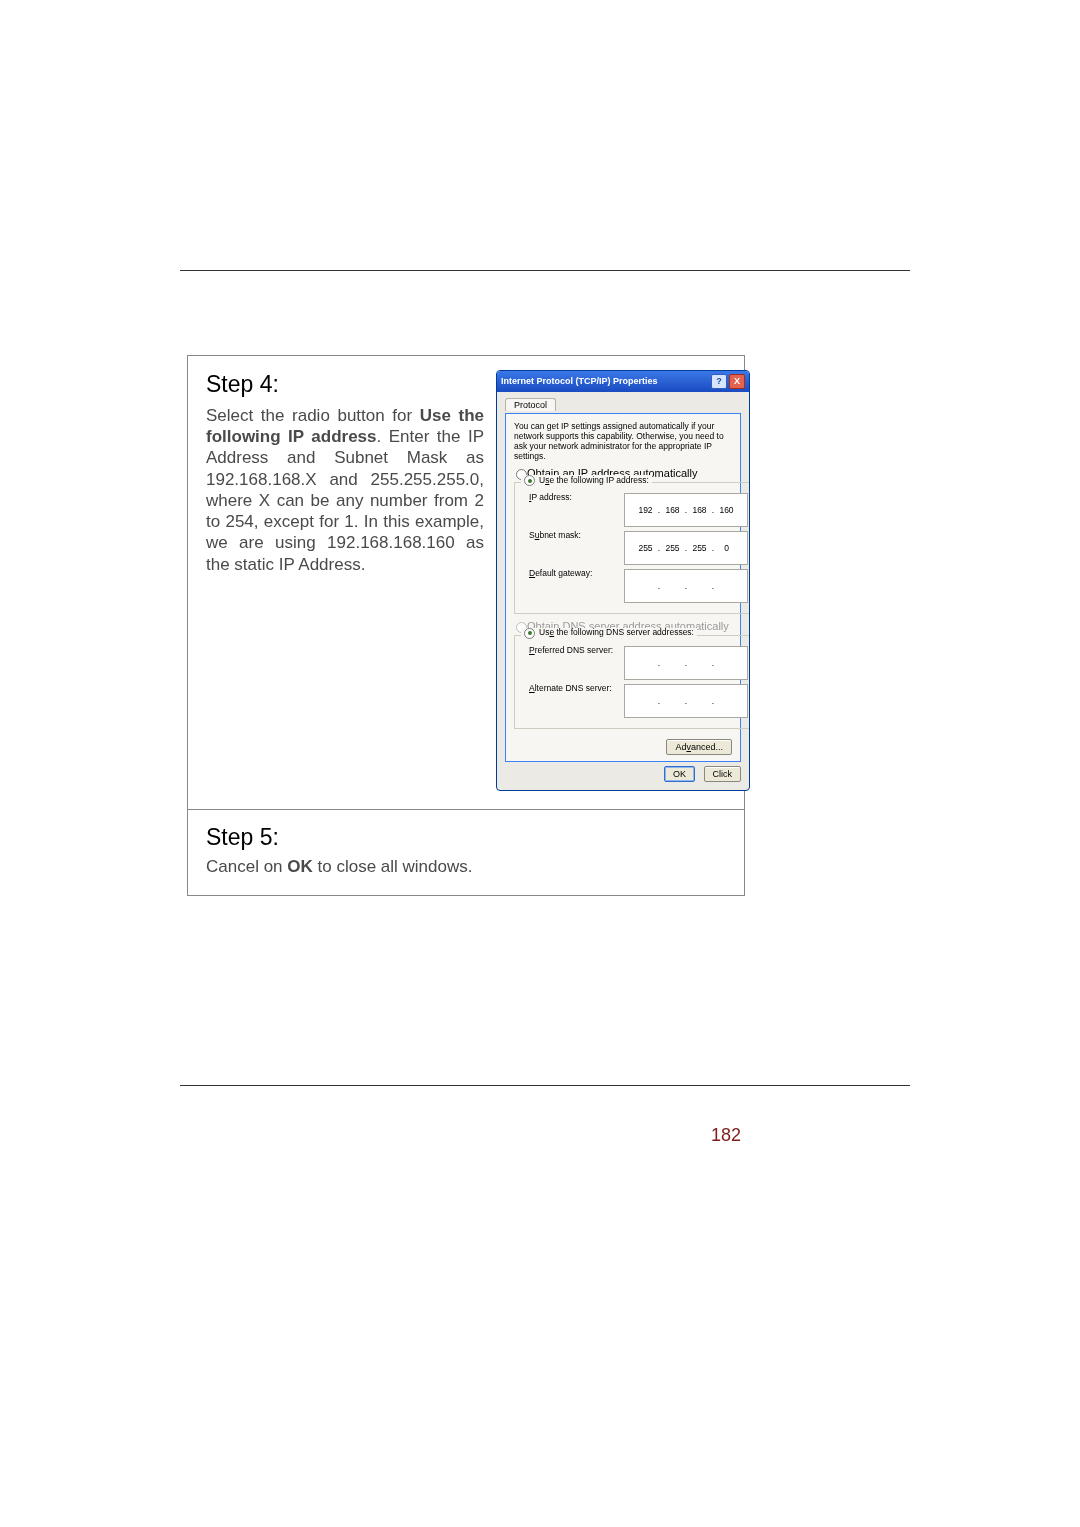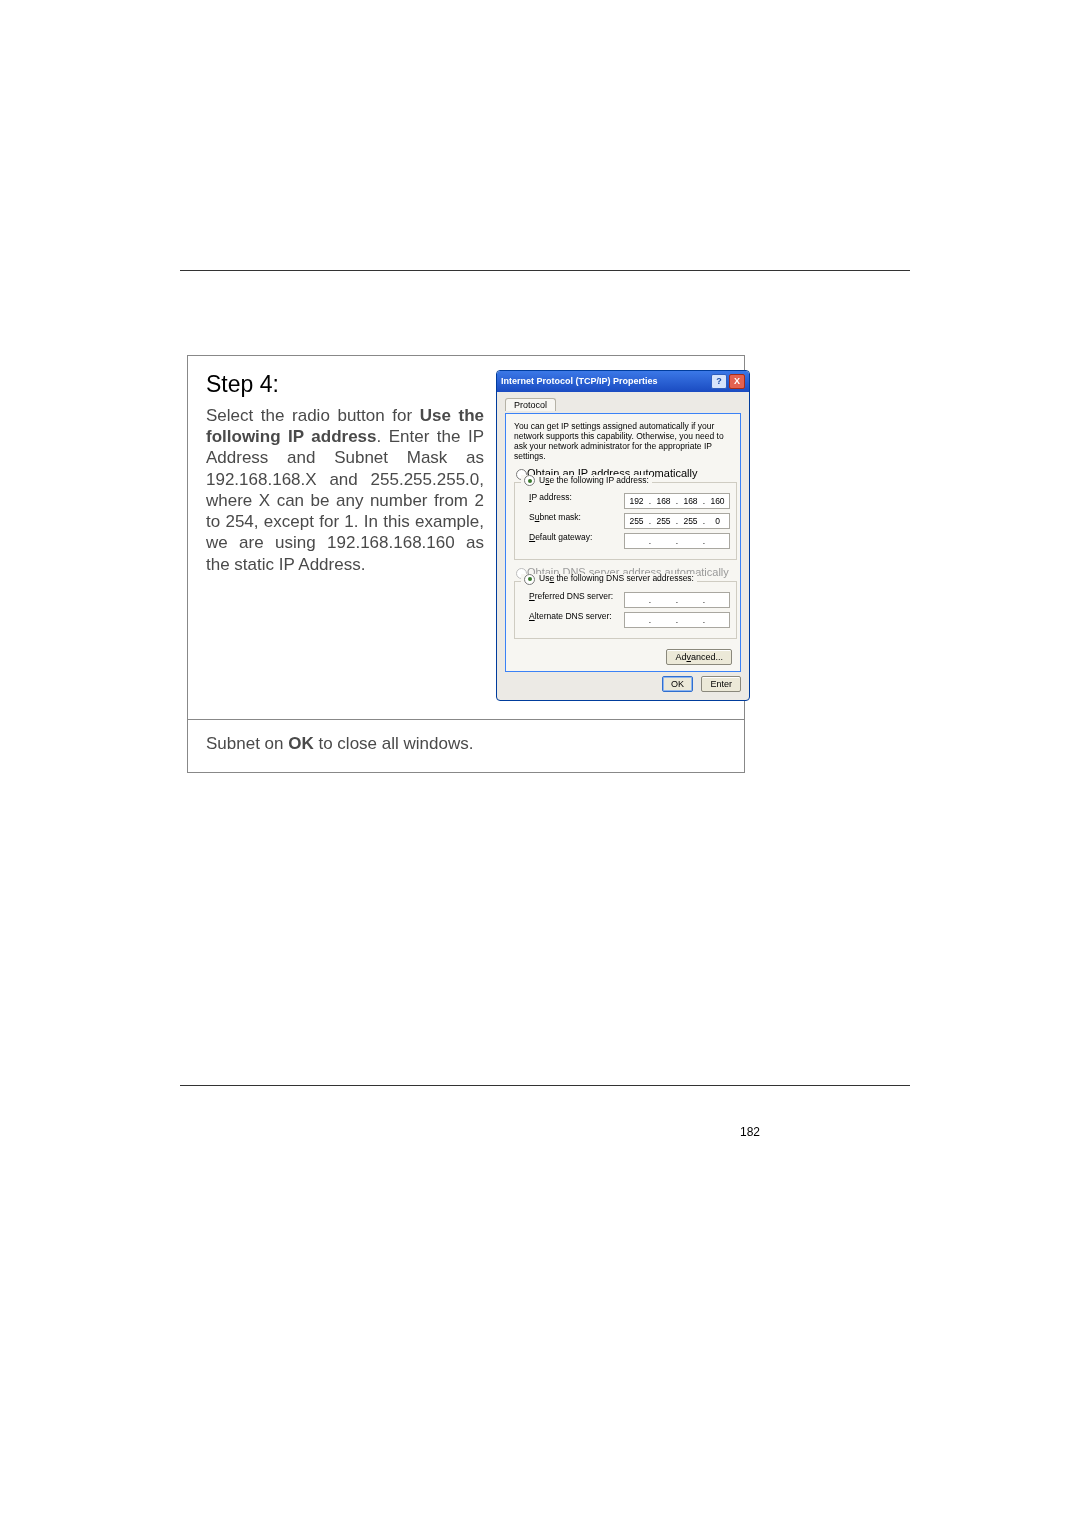--- a/index.html
+++ b/index.html
@@ -23,24 +23,24 @@
     border-top: 1px solid #333;
     position: absolute;
     left: 180px;
     right: 170px;
     margin: 0;
   }
   hr.top-rule { top: 270px; }
   hr.bottom-rule { top: 1085px; }
   .page-number {
     position: absolute;
-    right: 320px;
+    right: 339px;
     top: 1125px;
-    font-size: 12px;
-    color: #000000;
+    font-size: 18px;
+    color: #7f1d1d;
   }
 
   
   .outer-box {
     position: absolute;
     left: 187px;
     top: 355px;
     width: 558px;
     border: 1.5px solid #888;
     box-sizing: border-box;
@@ -160,21 +160,21 @@
     align-items: flex-start;
     margin: 4px 0;
   }
   .field-label { flex: 0 0 95px; font-size: 8.5px; padding-left: 8px; }
   .ip-box {
     display: inline-flex;
     border: 1px solid #a9a7a0;
     background: #fff;
     height: 14px;
     align-items: center;
-    padding: 0;
+    padding: 9px;
     font-family: Tahoma, Arial, sans-serif;
   }
   .ip-oct {
     width: 23px;
     text-align: center;
     font-size: 8.5px;
     line-height: 14px;
   }
   .ip-dot { width: 4px; text-align: center; font-size: 8.5px; line-height: 14px; }
 
@@ -321,27 +321,28 @@
               </fieldset>
 
               <div class="btn-row">
                 <span class="xp-btn"><span>Ad<span class="u">v</span>anced...</span></span>
                 
               </div>
             </div>
 
             <div class="btn-row">
               <span class="xp-btn default">OK</span>
-              <span class="xp-btn">Enter</span>
+              <span class="xp-btn">Click</span>
             </div>
           </div>
         </div>
       </div>
     </div>
 
     <div class="step-block">
+      <div class="step-title">Step 5:</div>
       <div class="step-body">
-        <span>Subnet on </span><b>OK</b><span> to close all windows.</span>
+        <span>Cancel on </span><b>OK</b><span> to close all windows.</span>
       </div>
     </div>
 
   </div>
 </div>
 
 </body></html>

